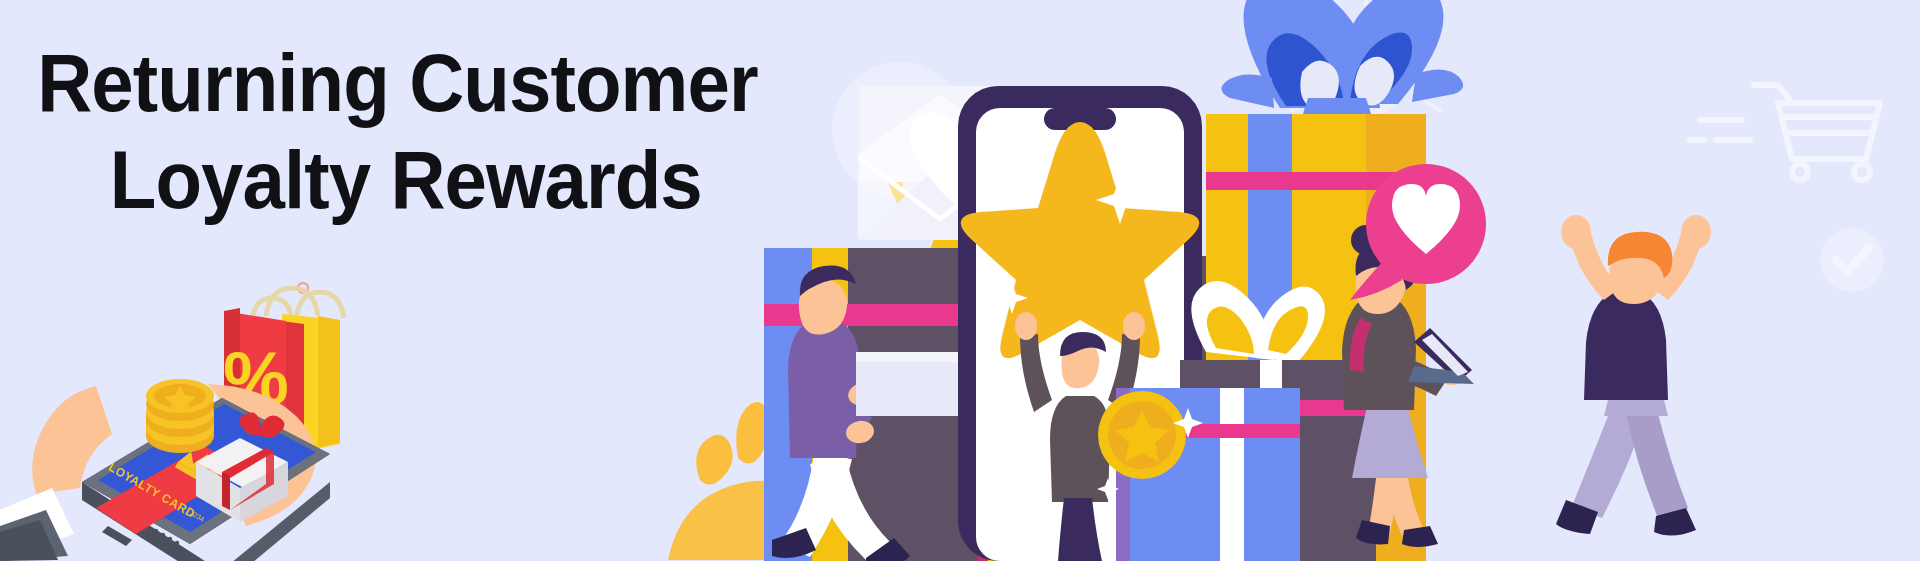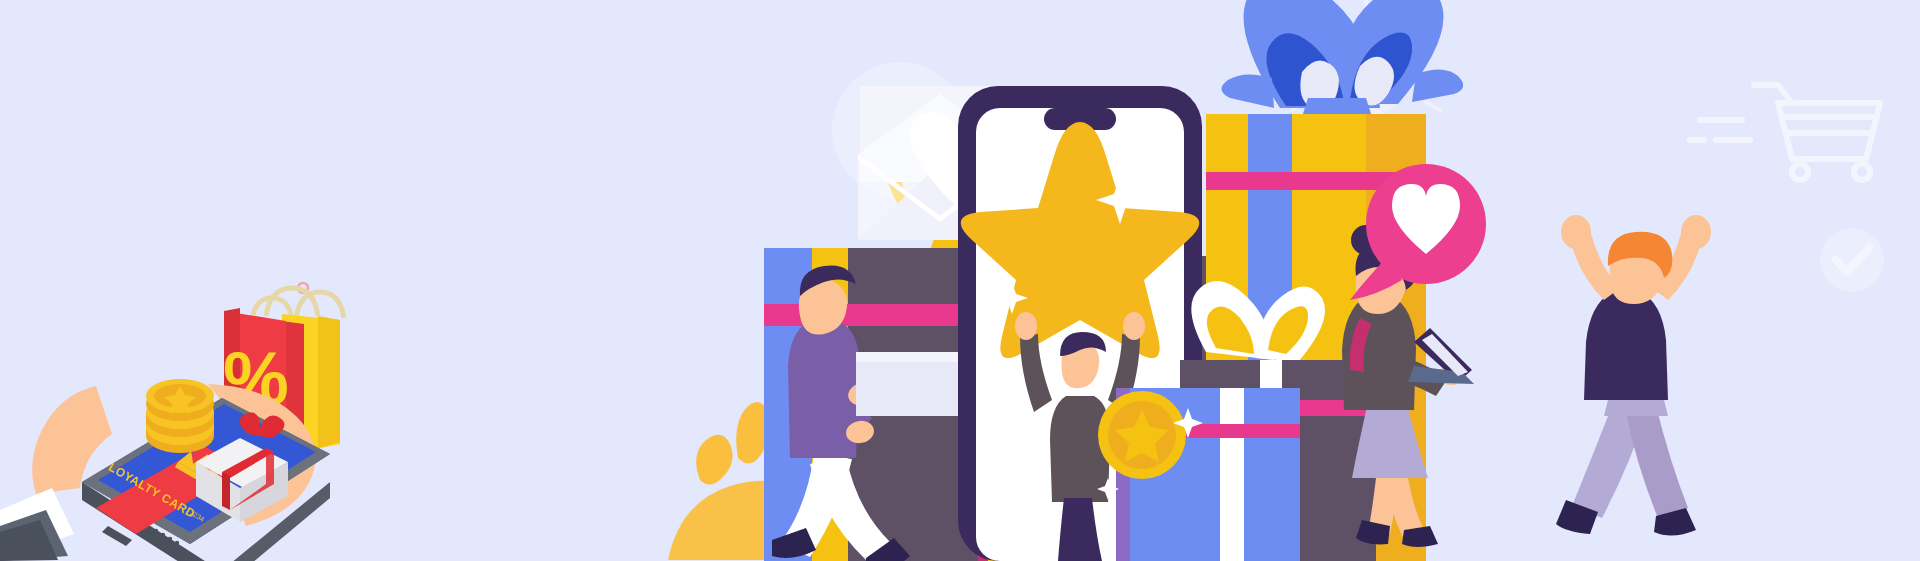--- a/index.html
+++ b/index.html
@@ -369,14 +369,18 @@
       <g>
         <path d="M0 284 l52 -22 l22 46 l-74 26z" fill="#ffffff"></path>
         <path d="M0 300 l46 -16 l22 46 l-68 5z" fill="#5c6472"></path>
         <path d="M0 306 l40 -12 l18 40 l-58 1z" fill="#4a505c"></path>
       </g>
 
       <path d="M190 278 q34 2 52 -12 q18 -14 6 -30 l-16 14 q-10 12 -42 14z" fill="#fbc396" opacity="0.0"></path>
     </svg>
   </div>
 
+  <div id="headline">
+    <span class="hl-line hl-1">Returning Customer</span>
+    <span class="hl-line hl-2">Loyalty Rewards</span>
+  </div>
 
 </div>
 
 </body></html>

